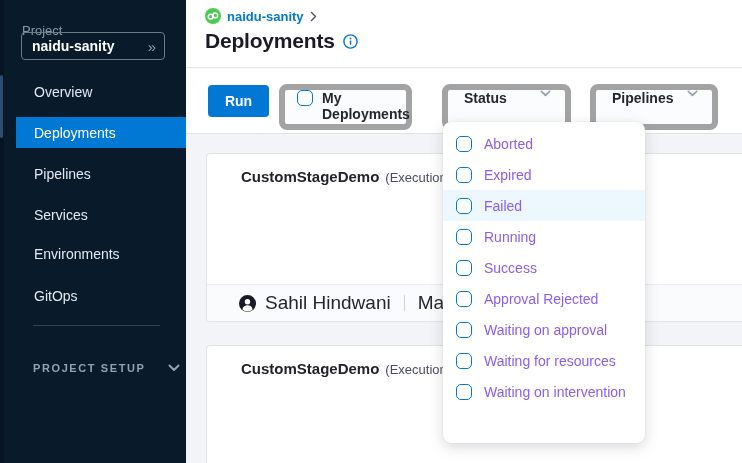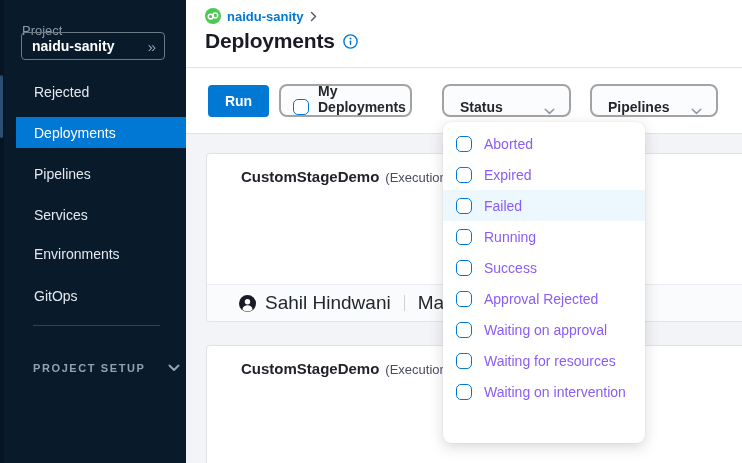--- a/index.html
+++ b/index.html
@@ -26,23 +26,23 @@
   .breadcrumb { position:absolute; left:19px; top:8px; display:flex; align-items:center; gap:6px; }
   .crumb-link { color:#0278d5; font-size:13px; font-weight:600; cursor:pointer; }
   .title-row { position:absolute; left:19px; top:29px; display:flex; align-items:center; gap:8px; }
   .page-title { font-size:21px; font-weight:700; color:#1b1b28; letter-spacing:-0.2px; }
   .hdiv1 { position:absolute; left:0; top:67px; width:556px; height:1px; background:#e1e3e8; }
   .hdiv2 { position:absolute; left:0; top:133px; width:556px; height:1px; background:#e1e3e8; }
   .content-bg { position:absolute; left:0; top:134px; width:556px; height:329px; background:#f3f4f7; }
 
   
   .run-btn { position:absolute; left:22px; top:85px; width:61px; height:32px; background:#0278d5; border:none; border-radius:4px; color:#ffffff; font-size:14px; font-weight:700; font-family:"Liberation Sans", sans-serif; cursor:pointer; }
-  .pill { position:absolute; top:84px; height:33px; background:#fbfcfe; border:2px solid #a3a3a3; border-radius:8px; display:flex; align-items:flex-end; cursor:pointer; }
+  .pill { position:absolute; top:84px; height:46px; background:#fbfcfe; border:6px solid #a3a3a3; border-radius:8px; display:flex; align-items:flex-start; cursor:pointer; }
   .pill-my { left:93px; width:133px; gap:9px; padding:0 12px; }
-  .pill-select { justify-content:space-between; padding:16px 14px 0 16px; }
+  .pill-select { justify-content:space-between; padding:0 14px 0 16px; }
   .pill-status { left:256px; width:129px; }
   .pill-pipelines { left:404px; width:128px; }
   .pill-label { font-size:14px; color:#24272b; font-weight:600; }
 
   .cbx { width:16px; height:16px; border:1.6px solid #0278d5; border-radius:5px; background:#ffffff; flex:0 0 auto; }
 
   
   .card { position:absolute; left:20px; width:560px; background:#ffffff; border:1px solid #e0e2e8; border-radius:4px; }
   .card1 { top:153px; height:169px; }
   .card2 { top:345px; height:150px; }
@@ -69,21 +69,21 @@
   <div class="sidebar">
     <div class="edge-strip"></div>
     <div class="edge-thumb"></div>
 
     <div class="project-label">Project</div>
     <div class="project-box">
       <span class="project-value">naidu-sanity</span>
       <span class="project-expand icon">»</span>
     </div>
 
-    <div class="nav-item" style="top:84px;">Rejected</div>
+    <div class="nav-item" style="top:84px;">Overview</div>
     <div class="nav-item selected" style="top:117px;">Deployments</div>
     <div class="nav-item" style="top:166px;">Pipelines</div>
     <div class="nav-item" style="top:207px;">Services</div>
     <div class="nav-item" style="top:230px;margin-top:16px;">Environments</div>
     <div class="nav-item" style="top:288px;">GitOps</div>
 
     <div class="side-divider"></div>
 
     <div class="setup-row">
       <span class="setup-label">PROJECT SETUP</span>

